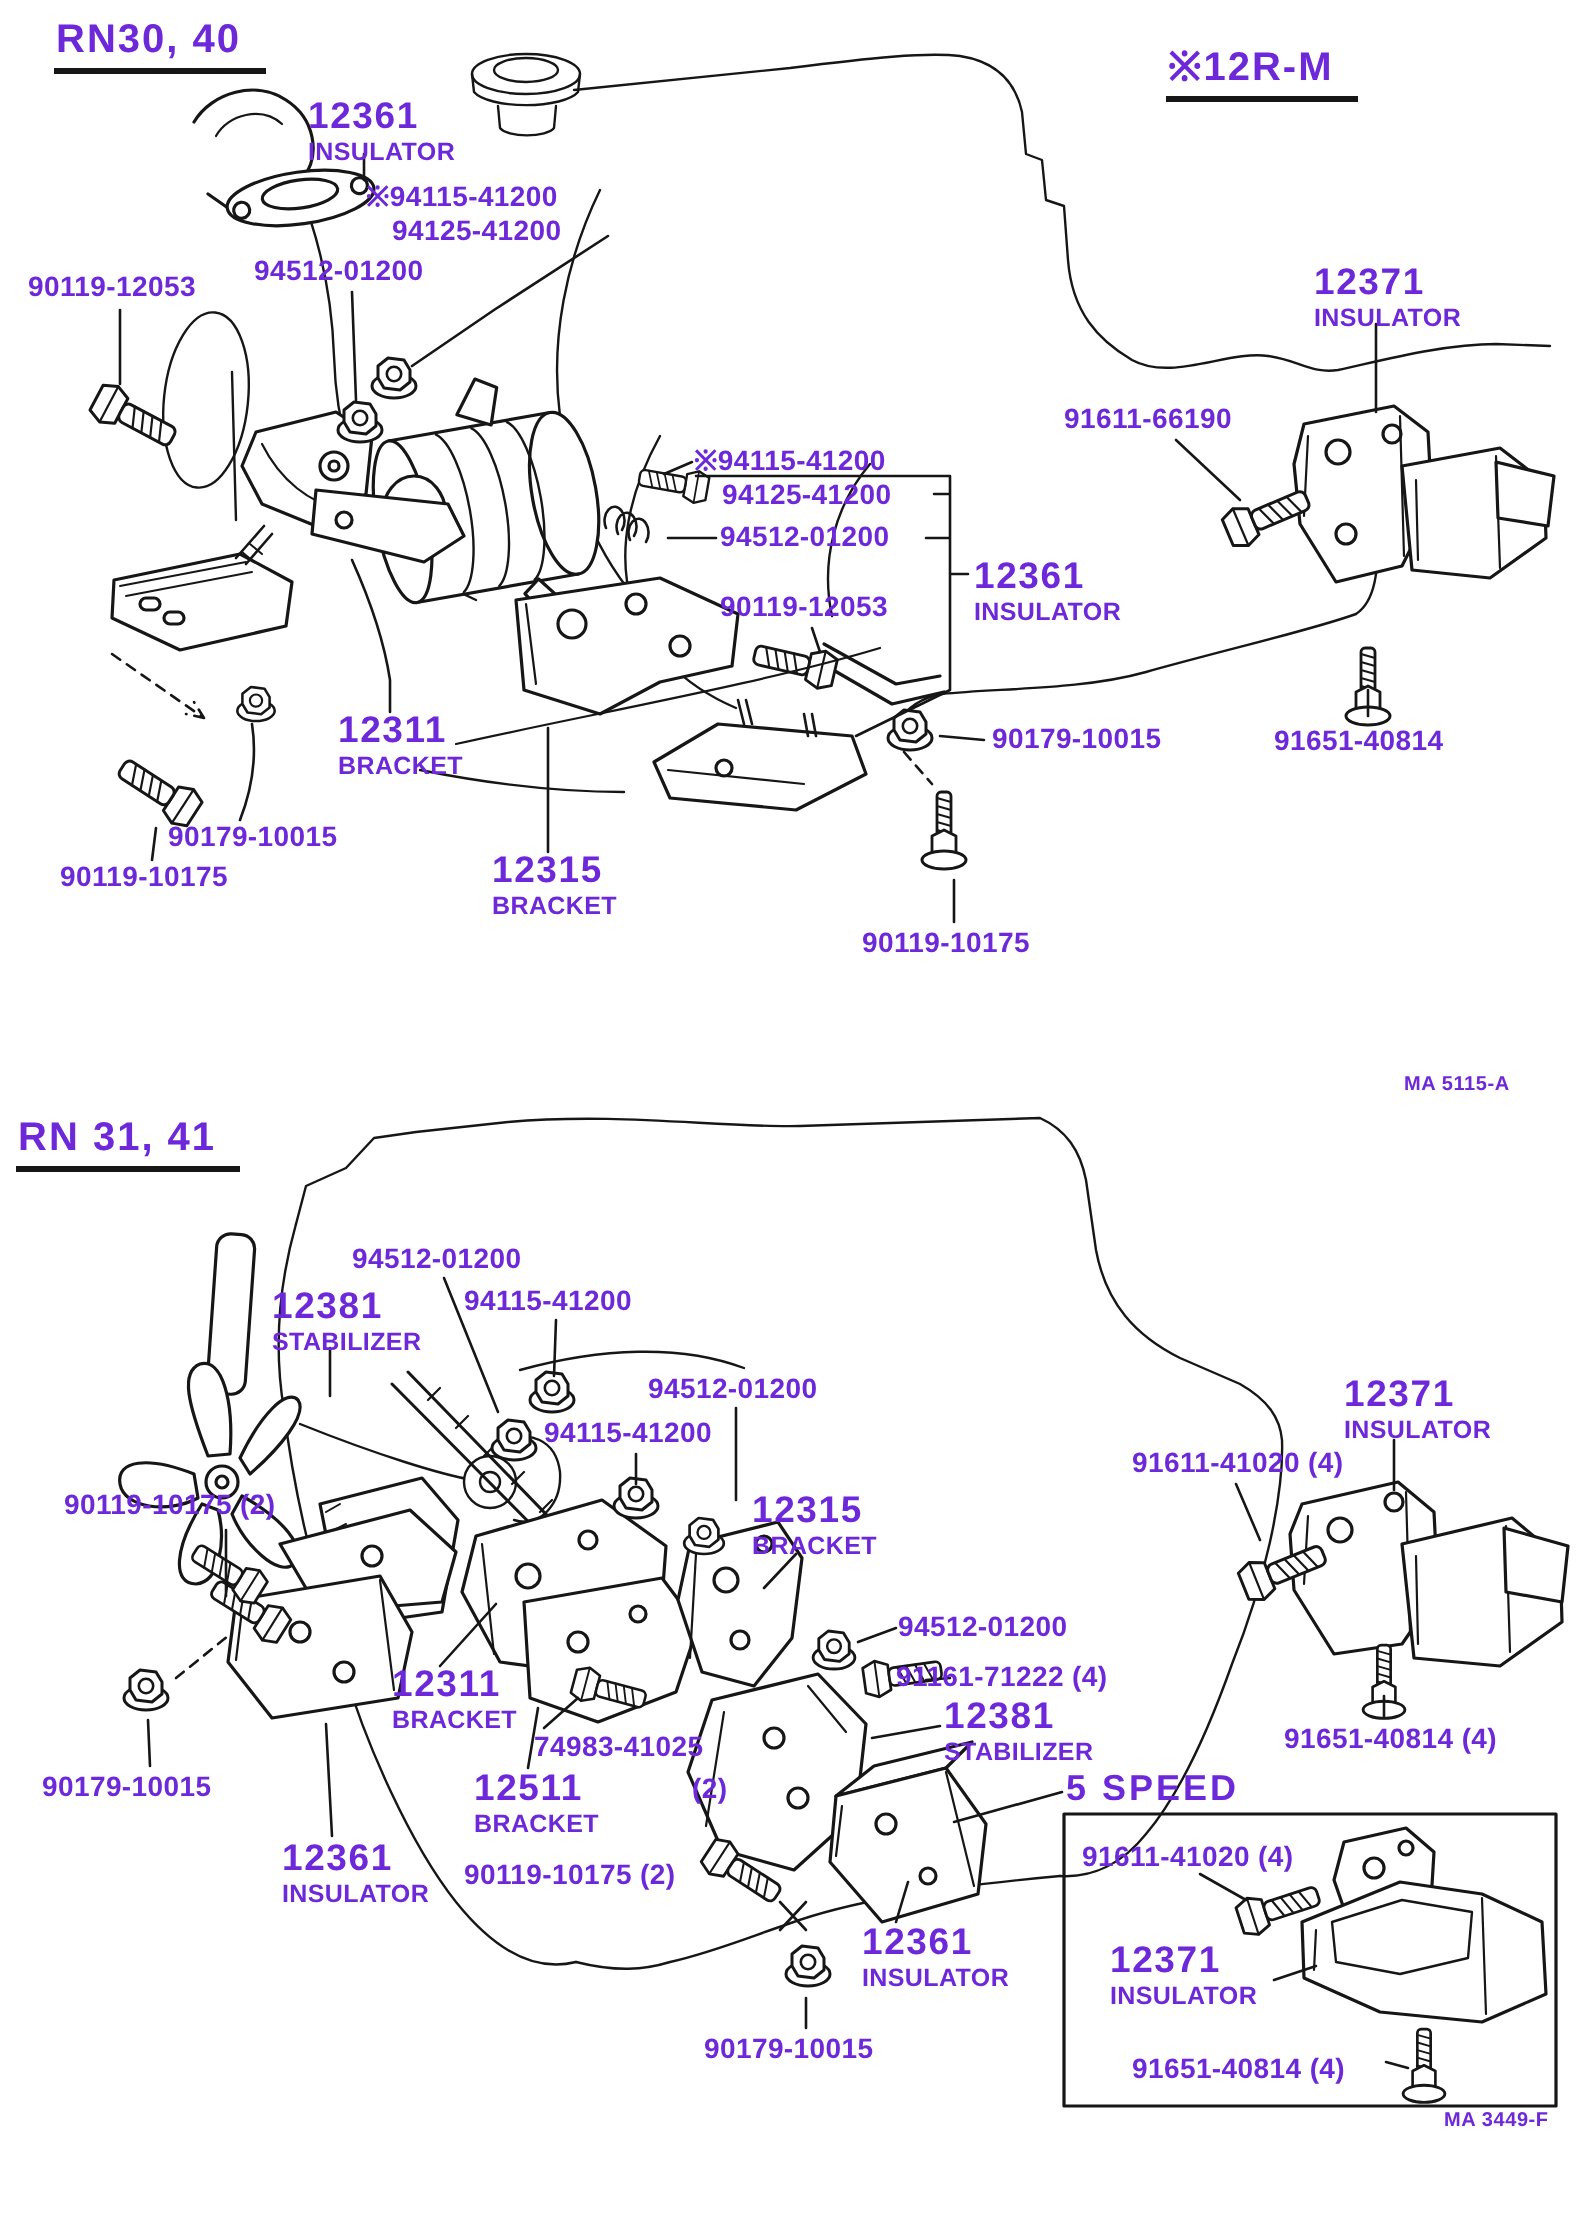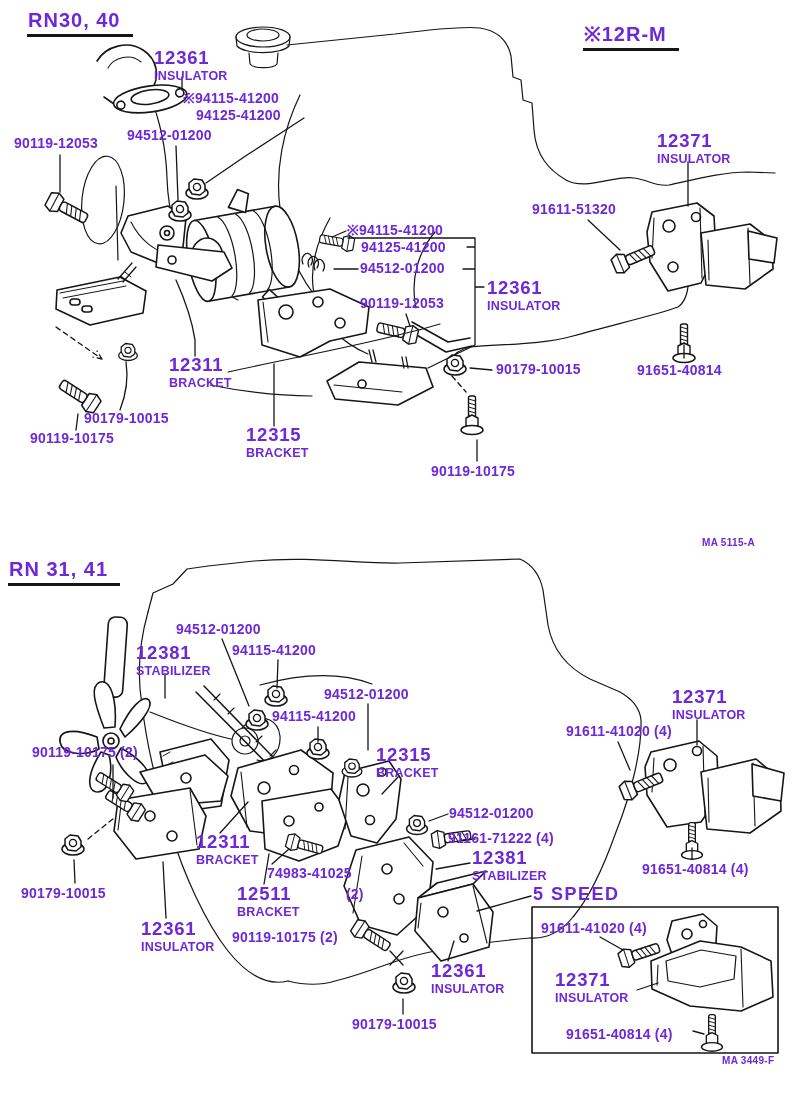--- a/index.html
+++ b/index.html
@@ -323,21 +323,21 @@
   </div>
   <div class="t" style="left:183px;top:91px">※94115-41200</div>
   <div class="t" style="left:196px;top:108px">94125-41200</div>
   <div class="t" style="left:127px;top:128px">94512-01200</div>
   <div class="t" style="left:14px;top:136px">90119-12053</div>
 
   <div class="t pt" style="left:657px;top:132px">
     <span class="big">12371</span>
     <span class="nm">INSULATOR</span>
   </div>
-  <div class="t" style="left:532px;top:202px">91611-51320</div>
+  <div class="t" style="left:532px;top:202px">91611-66190</div>
 
   <div class="t" style="left:347px;top:223px">※94115-41200</div>
   <div class="t" style="left:361px;top:240px">94125-41200</div>
   <div class="t" style="left:360px;top:261px">94512-01200</div>
   <div class="t" style="left:360px;top:296px">90119-12053</div>
 
   <div class="t pt" style="left:487px;top:279px">
     <span class="big">12361</span>
     <span class="nm">INSULATOR</span>
   </div>

